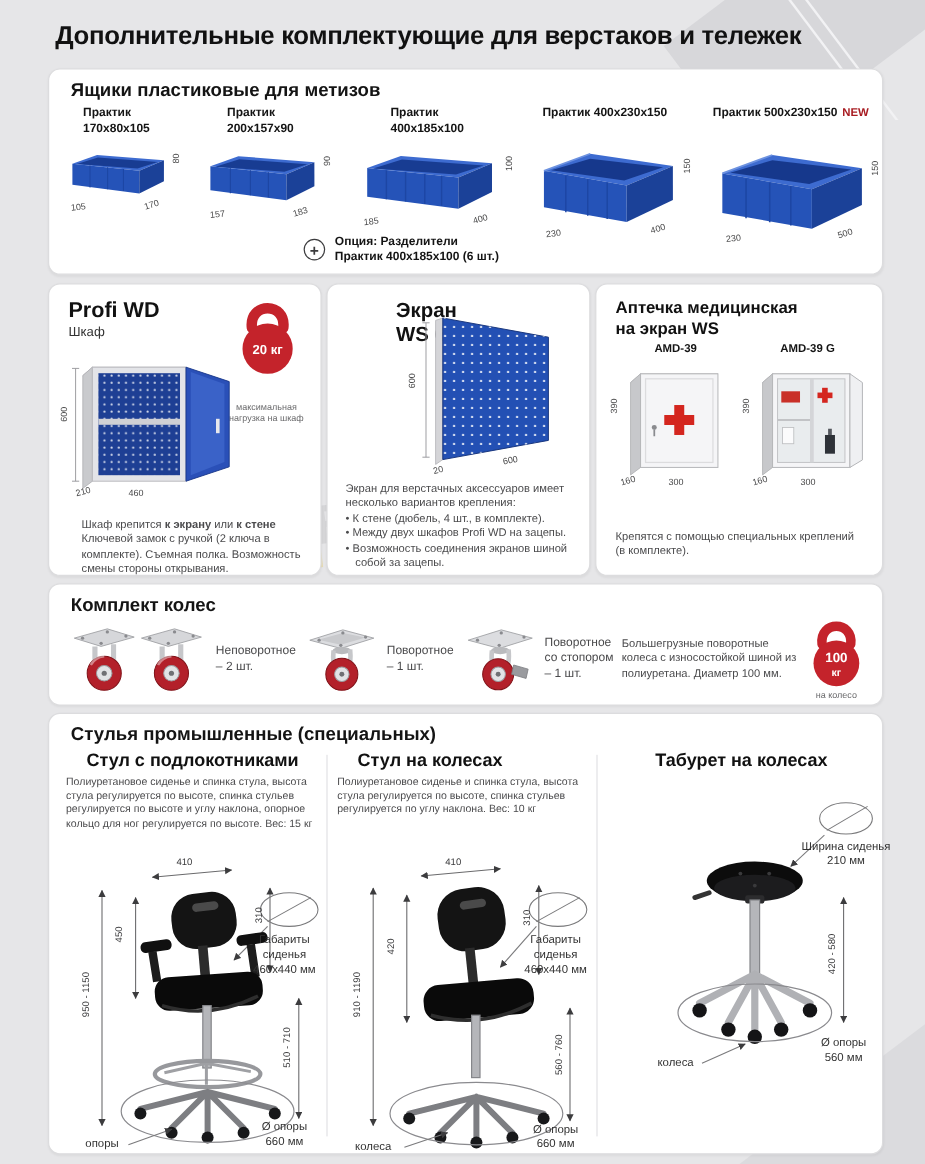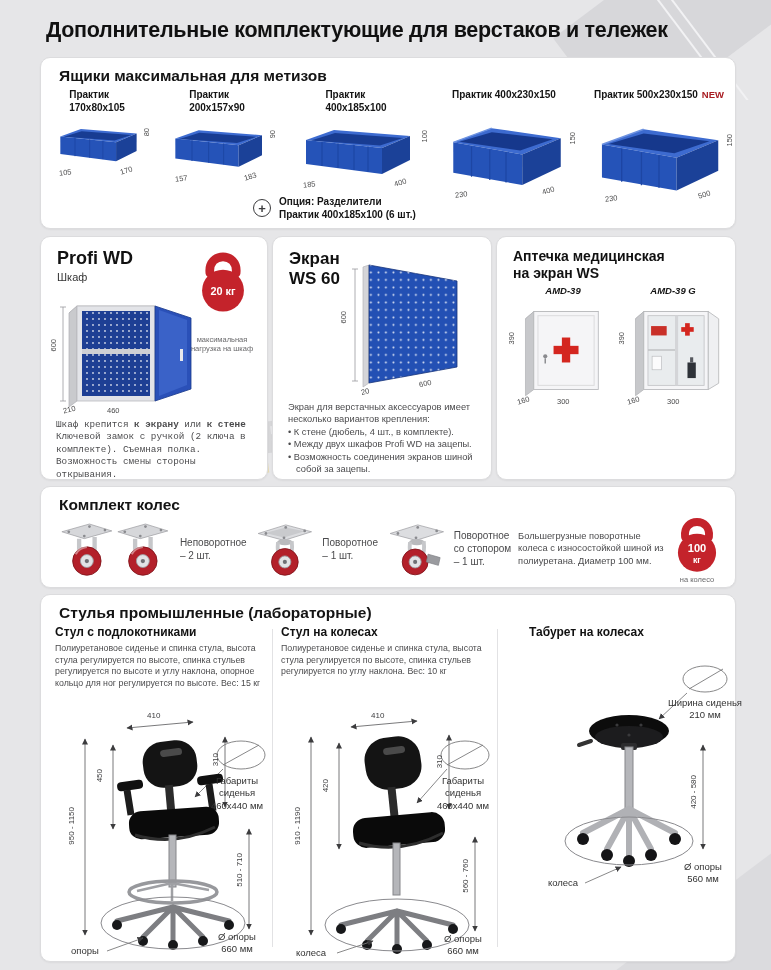--- a/index.html
+++ b/index.html
@@ -36,32 +36,32 @@
              font-size:13px;font-weight:bold;color:#3c3c3e;line-height:1;}
   .option-text{font-size:10px;font-weight:bold;line-height:1.3;color:#141414;}
   .option-text span{display:block;}
   
   .panel-title{position:absolute;left:16px;top:12px;margin:0;font-size:18px;font-weight:bold;color:#111;line-height:1.1;}
   .panel-sub{position:absolute;left:16px;top:34px;font-size:11px;color:#333;}
   .kb-note{position:absolute;font-size:7.5px;color:#6a6a6c;text-align:center;line-height:1.25;}
   .body-text{font-size:9.3px;line-height:1.34;color:#4b4b4d;}
   .bullet{display:block;padding-left:8px;text-indent:-8px;}
   .screen-title{position:absolute;left:16px;top:12px;margin:0;font-size:17px;font-weight:bold;line-height:1.15;color:#111;}
-  .screen-title span{display:block;}
+  .screen-title span{display:block;margin-left:41px;}
   .aid-title{position:absolute;left:16px;top:11px;margin:0;font-size:14px;font-weight:bold;line-height:1.2;color:#111;}
   .aid-title span{display:block;}
-  .aid-model-name{font-size:9.5px;font-weight:bold;text-align:center;margin-bottom:2px;color:#141414;font-style:italic;}
+  .aid-model-name{font-size:9.5px;font-weight:bold;text-align:center;margin-bottom:2px;color:#141414;}
   
   .wheels-row{position:absolute;left:14px;right:12px;top:26px;display:flex;align-items:center;justify-content:space-between;}
   .wheel-label{font-size:10px;color:#4a4a4c;line-height:1.3;}
   .wheel-label span{display:block;}
   .kb-col{display:flex;flex-direction:column;align-items:center;}
   
   .chair-col{position:absolute;top:30px;width:218px;}
-  .chair-col h3{margin:0 0 4px 0;font-size:12px;font-weight:bold;color:#111;}
+  .chair-col h3{margin:0 0 4px 17px;font-size:15px;font-weight:bold;color:#111;}
   .chair-desc{font-size:8.8px;line-height:1.32;color:#4b4b4d;height:68px;}
   .chair-fig{position:relative;width:216px;height:248px;}
   .cdim{position:absolute;font-size:8px;color:#3c3c3e;white-space:nowrap;}
   .cnote{position:absolute;font-size:9.5px;color:#333;text-align:center;line-height:1.3;}
   .divider{position:absolute;top:34px;width:1px;height:318px;background:#e2e2e4;}
 </style>
 </head>
 <body>
 
 <div class="page">
@@ -78,21 +78,21 @@
 
   <div class="wm" style="left:360px;top:140px;font-size:34px;">НЕВИЛОН</div>
   <div class="wm" style="left:225px;top:400px;">НЕВИЛОН</div>
   <div class="wm-logo" style="left:246px;top:452px;"></div>
   <div class="wm" style="left:235px;top:688px;">НЕВИЛОН</div>
   <div class="wm-sub" style="left:250px;top:742px;">МЕТАЛЛ</div>
 
   <h1 class="page-title">Дополнительные комплектующие для верстаков и тележек</h1>
 
   <section class="card" style="left:40px;top:57px;width:694px;height:170px;">
-    <h2 class="sec-title">Ящики максимальная для метизов</h2>
+    <h2 class="sec-title">Ящики пластиковые для метизов</h2>
     <div class="boxes-row">
 
       <div class="box-product">
         <div class="box-name">
           <span>Практик</span><span class="badge"></span>
           <span class="l2">170х80х105</span>
         </div>
         <div class="fig" style="width:88px;height:48px;margin-top:6px;">
           <svg width="88" height="46" viewBox="0 0 120 62">
             <polygon points="10,22 38,12 114,18 86,30" fill="#3d6bd0"></polygon>
@@ -224,21 +224,21 @@
         <rect x="27" y="56" width="68" height="5" fill="#cfd0d4"></rect>
         <polygon points="100,13 136,25 136,96 100,108" fill="#2a50b8" stroke="#1b3a8c" stroke-width="0.8"></polygon>
         <polygon points="104,17 132,27 132,92 104,103" fill="#3a62c8"></polygon>
         <rect x="125" y="56" width="3" height="12" fill="#e8e8ec"></rect>
       </svg>
       <span class="dim dim-v" style="left:-6px;top:46px;">600</span>
       <span class="dim" style="left:8px;top:112px;transform:rotate(-14deg);">210</span>
       <span class="dim" style="left:52px;top:113px;">460</span>
     </div>
 
-    <p class="body-text" style="position:absolute;left:15px;top:182px;width:196px;margin:0;font-family:Liberation Mono, monospace;">
+    <p class="body-text" style="position:absolute;left:15px;top:182px;width:196px;margin:12px;">
       <span>Шкаф крепится </span><b>к экрану</b><span> или </span><b>к стене</b><span> Ключевой замок с ручкой (2 ключа в комплекте). Съемная полка. Возможность смены стороны открывания.</span>
     </p>
   </section>
 
   <section class="card" style="left:272px;top:236px;width:218px;height:242px;">
     <h2 class="screen-title">
       <span>Экран</span>
       <span>WS 60</span>
     </h2>
 
@@ -311,20 +311,21 @@
           <rect x="52" y="28" width="12" height="4.5" fill="#d4261f"></rect>
           <rect x="55.7" y="24.2" width="4.5" height="12" fill="#d4261f"></rect>
           <polygon points="78,13 88,20 88,82 78,88" fill="#eff0f2" stroke="#b5b6b9" stroke-width="0.8"></polygon>
         </svg>
         <span class="dim dim-v" style="left:-2px;top:34px;">390</span>
         <span class="dim" style="left:8px;top:98px;transform:rotate(-16deg);">160</span>
         <span class="dim" style="left:48px;top:99px;">300</span>
       </div>
     </div>
 
+    <p class="body-text" style="position:absolute;left:16px;top:204px;width:204px;margin:0;">Крепятся с помощью специальных креплений (в комплекте).</p>
   </section>
 
   <section class="card" style="left:40px;top:486px;width:694px;height:100px;">
     <h2 class="sec-title">Комплект колес</h2>
     <div class="wheels-row">
 
       <div style="display:flex;">
         <svg width="62" height="62" viewBox="0 0 72 72">
           <polygon points="8,16 40,7 66,15 34,24" fill="#d6d7da" stroke="#9a9b9f" stroke-width="0.8"></polygon>
           <circle cx="16" cy="16" r="1.6" fill="#8a8b8f"></circle>
@@ -400,21 +401,21 @@
           <circle cx="32" cy="50" r="24" fill="#c4232b"></circle>
           <text x="32" y="49" text-anchor="middle" font-size="14" font-weight="bold" fill="#ffffff">100</text>
           <text x="32" y="63" text-anchor="middle" font-size="11" font-weight="bold" fill="#ffffff">кг</text>
         </svg>
         <div class="kb-note" style="position:static;">на колесо</div>
       </div>
     </div>
   </section>
 
   <section class="card" style="left:40px;top:594px;width:694px;height:366px;">
-    <h2 class="sec-title">Стулья промышленные (лабораторные)</h2>
+    <h2 class="sec-title">Стулья промышленные (специальных)</h2>
     <div class="divider" style="left:231px;"></div>
     <div class="divider" style="left:456px;"></div>
 
     <div class="chair-col" style="left:14px;">
       <h3>Стул с подлокотниками</h3>
       <div class="chair-desc">Полиуретановое сиденье и спинка стула, высота стула регулируется по высоте, спинка стульев регулируется по высоте и углу наклона, опорное кольцо для ног регулируется по высоте. Вес: 15 кг</div>
       <div class="chair-fig">
         <svg width="216" height="248" viewBox="0 0 216 248" style="position:absolute;left:0;top:0;">
           <defs>
             <marker id="c1a" markerWidth="7" markerHeight="7" refX="5.5" refY="3" orient="auto-start-reverse" markerUnits="userSpaceOnUse">

